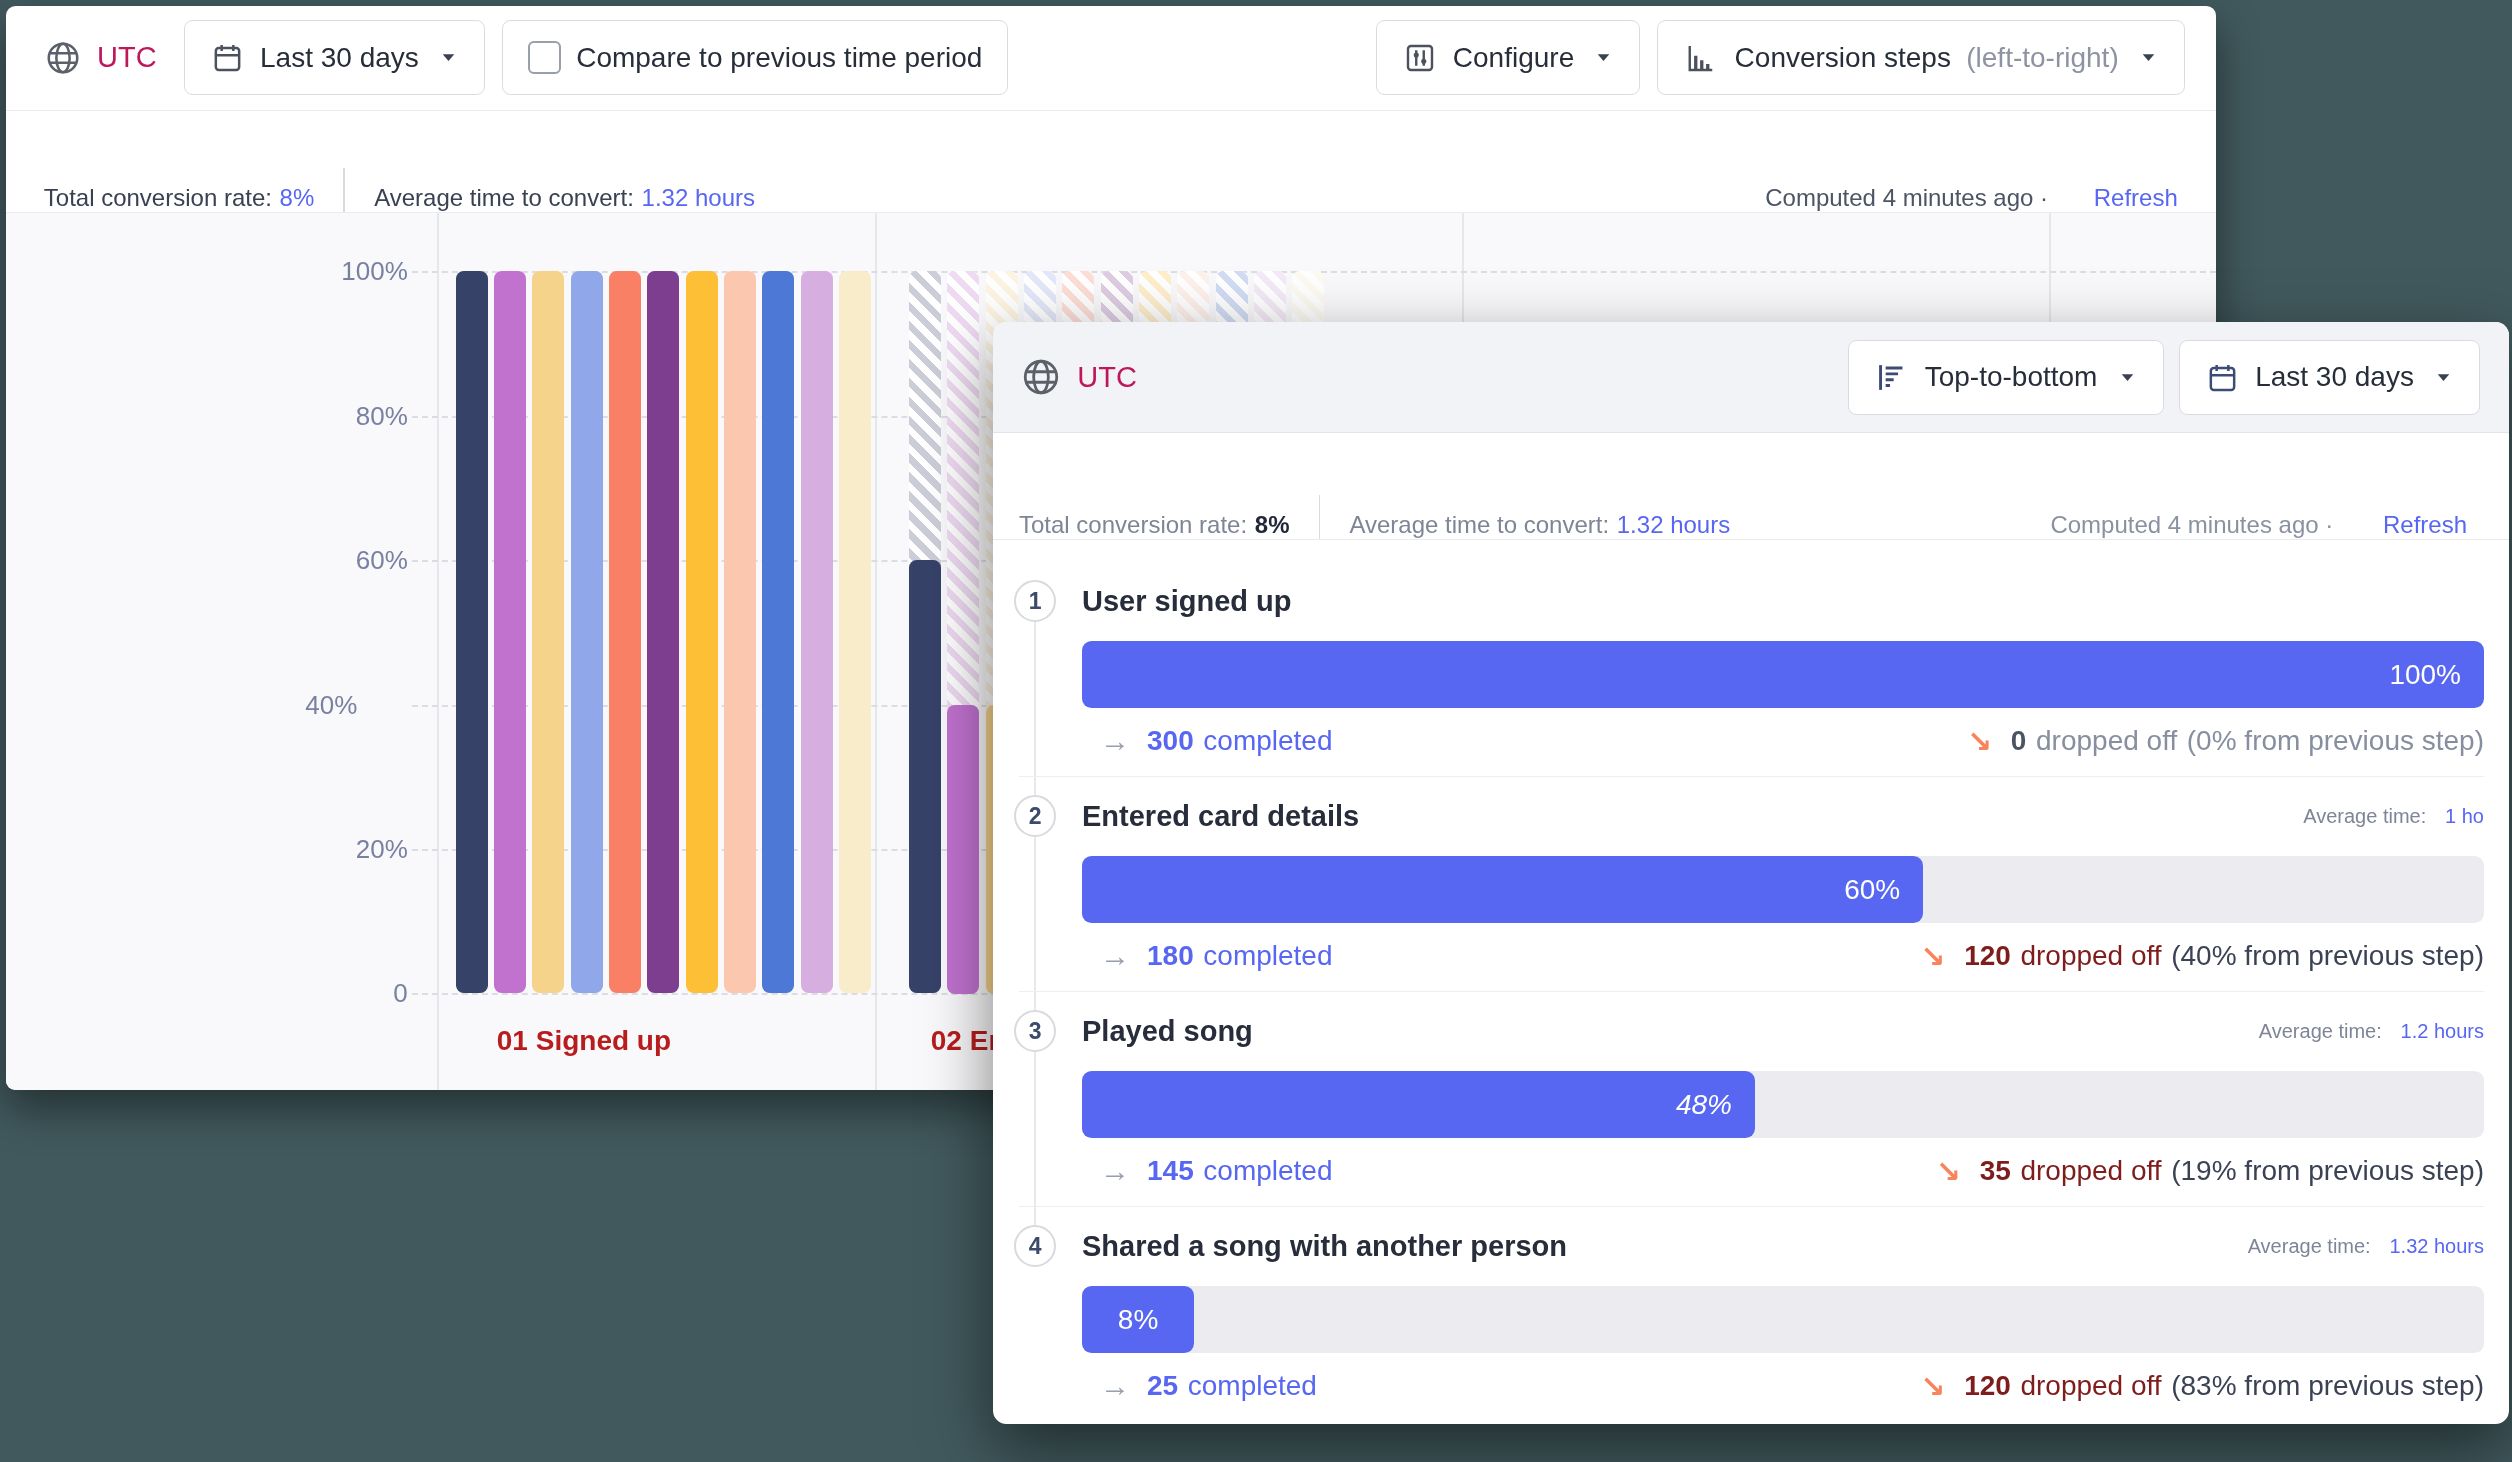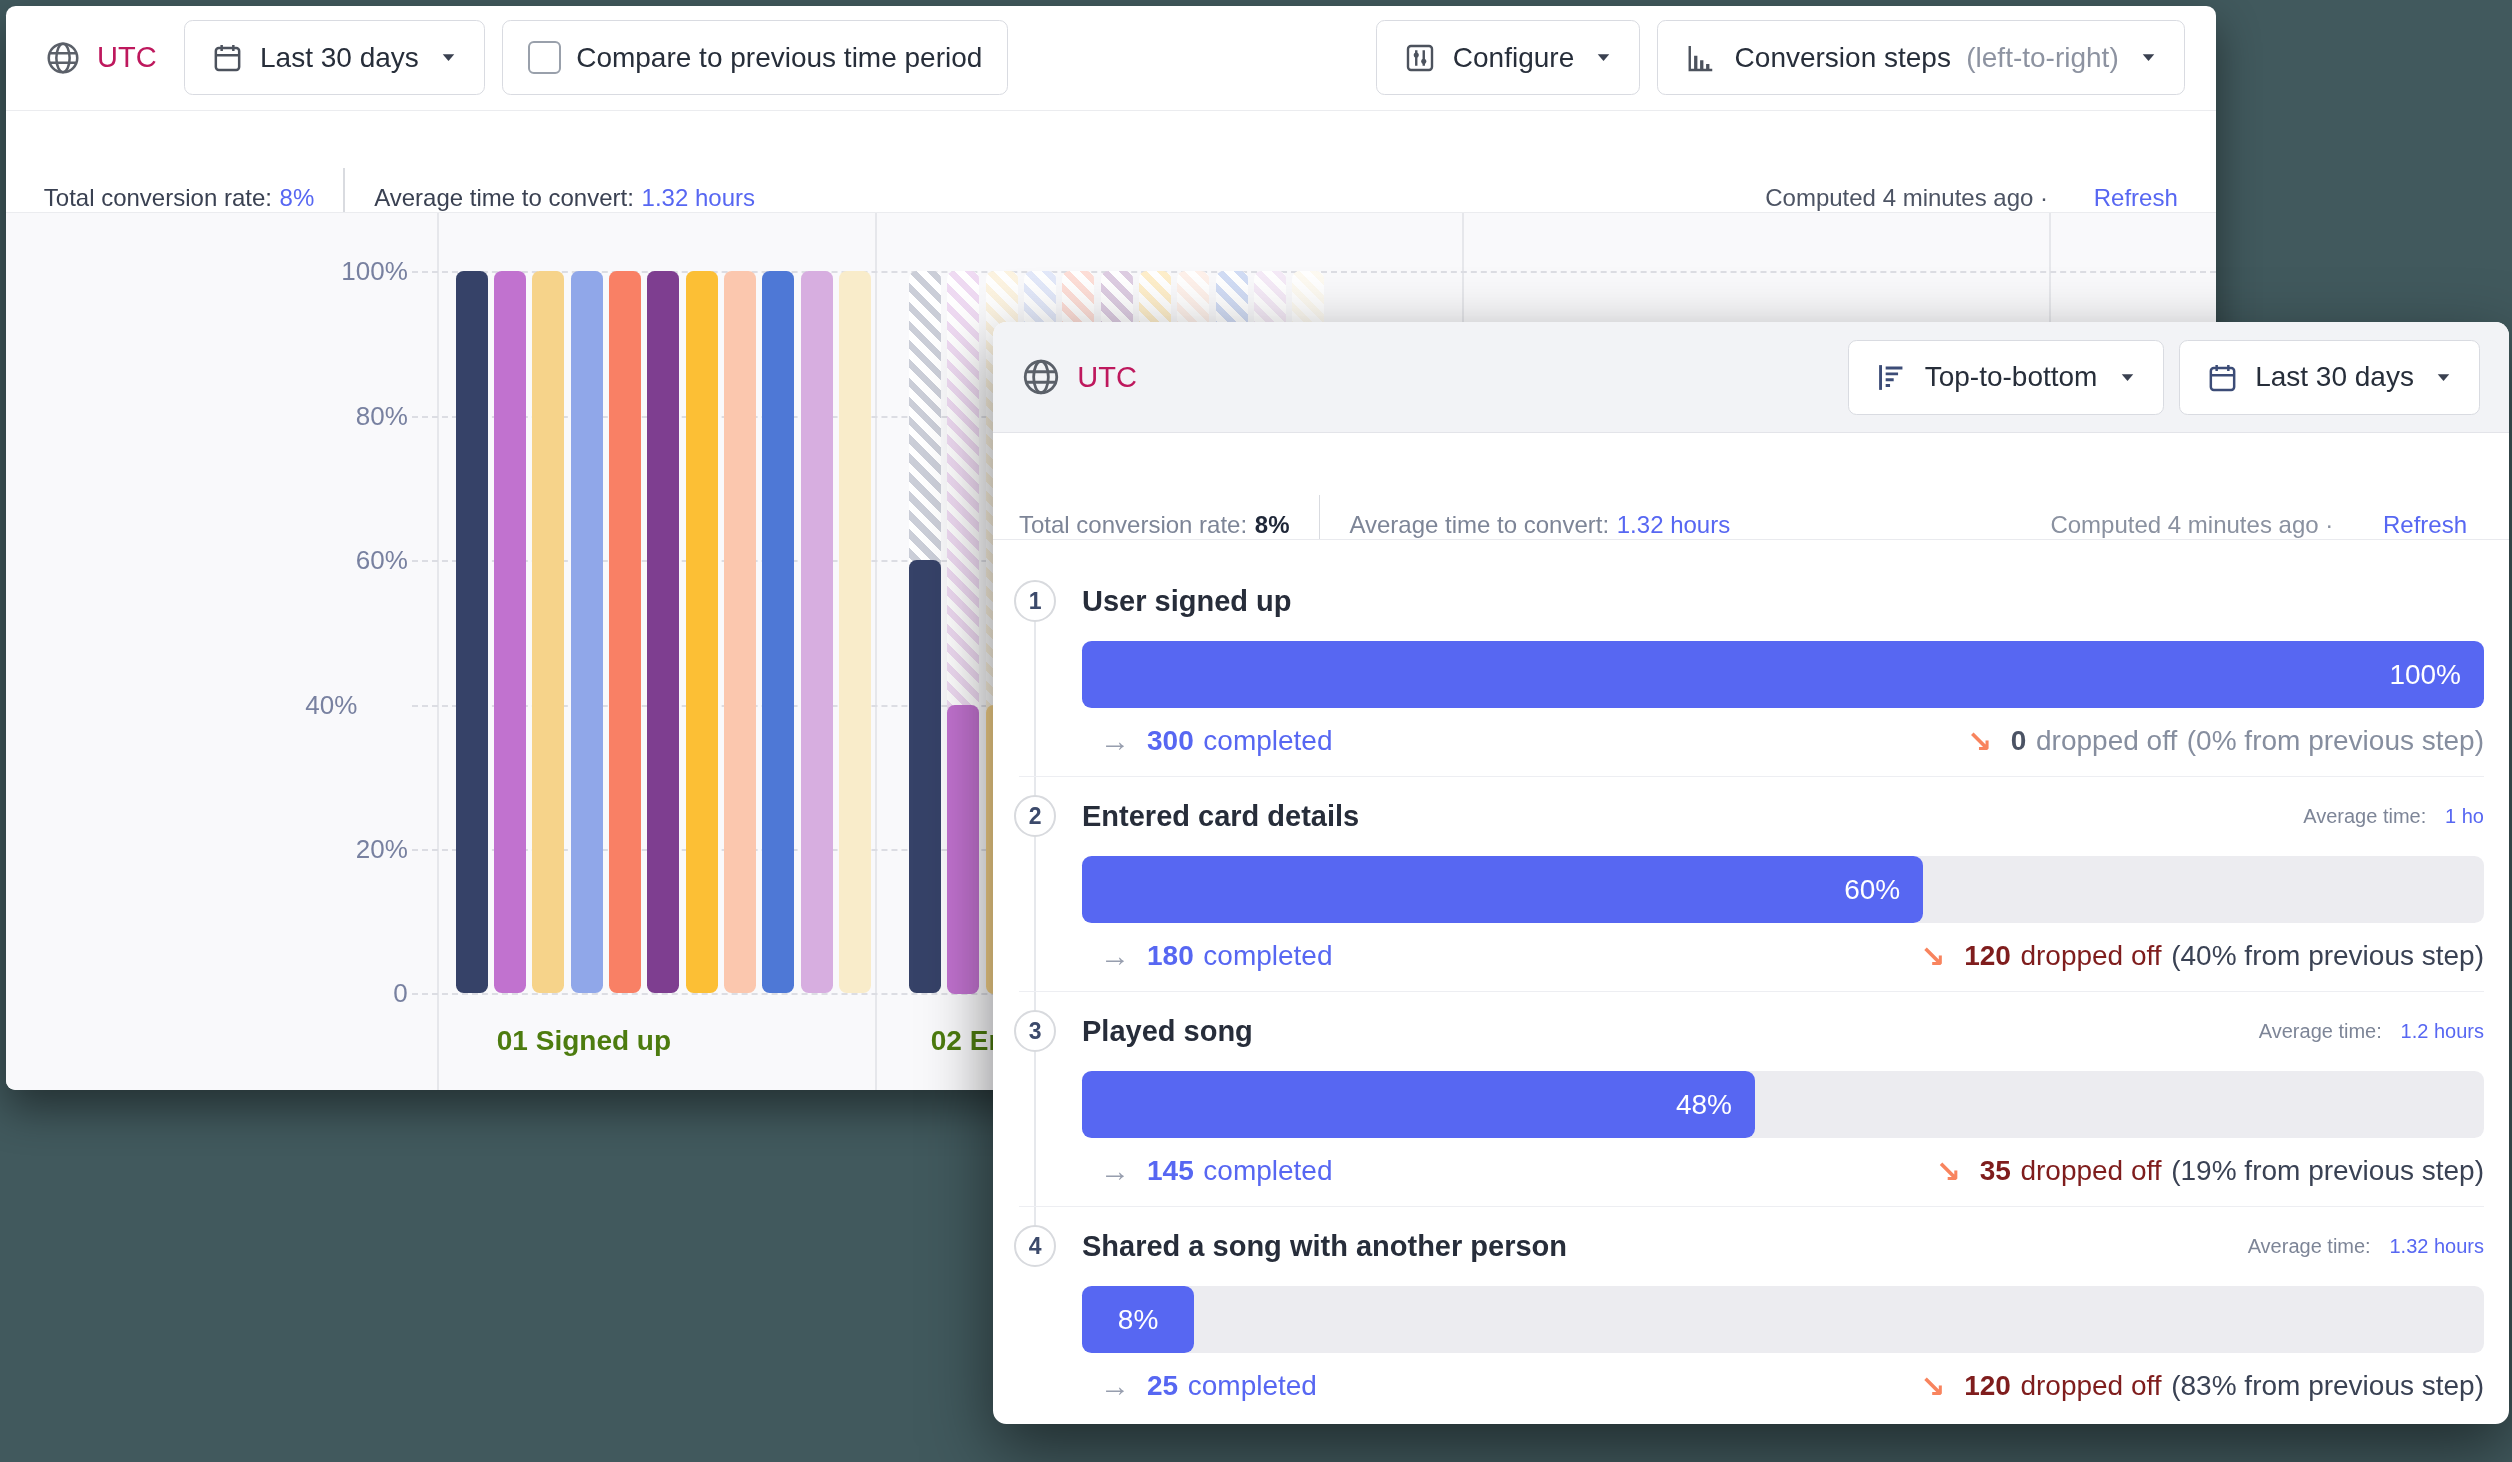--- a/index.html
+++ b/index.html
@@ -38,21 +38,21 @@
   #back-stats .right{margin-right:38px;color:#4d5464;}
   #front-stats .right{margin-right:42px;color:#8a91a0;}
   .refresh{color:#5767f2;}
   .gap8{display:inline-block;width:7.7px;}
   
   #chart{position:absolute;left:0;top:207px;width:2210px;height:877px;background:#f9f9fb;
     border-radius:0 0 9.6px 9.6px;overflow:hidden;}
   .col-line{position:absolute;top:0;width:1.9px;height:877px;background:#e6e7eb;}
   .grid-line{position:absolute;left:406px;right:0;height:0;border-top:2.9px dashed #dcdde3;}
   .y-label{position:absolute;width:153px;right:1808px;text-align:right;color:#7881a0;font-size:26px;transform:translateY(-50%);}
-  .x-label{position:absolute;top:812px;font-size:28px;font-weight:700;color:#4d7c0f;white-space:nowrap;}
+  .x-label{position:absolute;top:812px;font-size:28px;font-weight:700;color:#b91c1c;white-space:nowrap;}
   .bar{position:absolute;width:32px;border-radius:7.7px;}
   .ghost{position:absolute;width:32px;border-radius:7.7px;background:#fff;}
   
   #front-panel{left:993px;top:322px;width:1516px;height:1102px;border-radius:13.4px;
     box-shadow:0 25px 67px rgba(0,0,0,.5);z-index:2;}
   #front-header{position:absolute;left:0;top:0;width:100%;height:111px;background:#f2f3f6;
     border-radius:13.4px 13.4px 0 0;border-bottom:1.9px solid #e3e4e9;display:flex;align-items:center;box-sizing:border-box;}
   #front-header .tz{margin-left:27px;}
   #front-header .hbtns{margin-left:auto;margin-right:29px;display:flex;gap:15.3px;}
   #front-header .btn .ico{color:#3c4c77;}
@@ -353,21 +353,21 @@
     <div class="step-main">
       <div class="step-head">
         <span class="step-name">Played song</span>
         <span class="step-avg">
           <span class="t-avg-label">Average time:</span>
           <span class="gap8"></span>
           <span class="v-blue t-avg-value">1.2 hours</span>
         </span>
       </div>
       <div class="step-track">
-        <div class="step-fill" style="width: 48%;">
+        <div class="step-fill" style="width: 48%; font-style: italic;">
           <span class="pct">48%</span>
         </div>
       </div>
       <div class="step-foot">
         <span class="arrow-r">→</span>
         <span class="c-num t-c-num">145</span>
         <span class="c-lbl t-c-lbl">completed</span>
         <span class="dropped link">
           <span class="arrow-dr">↘</span>
           <span class="d-num t-d-num">35</span>

